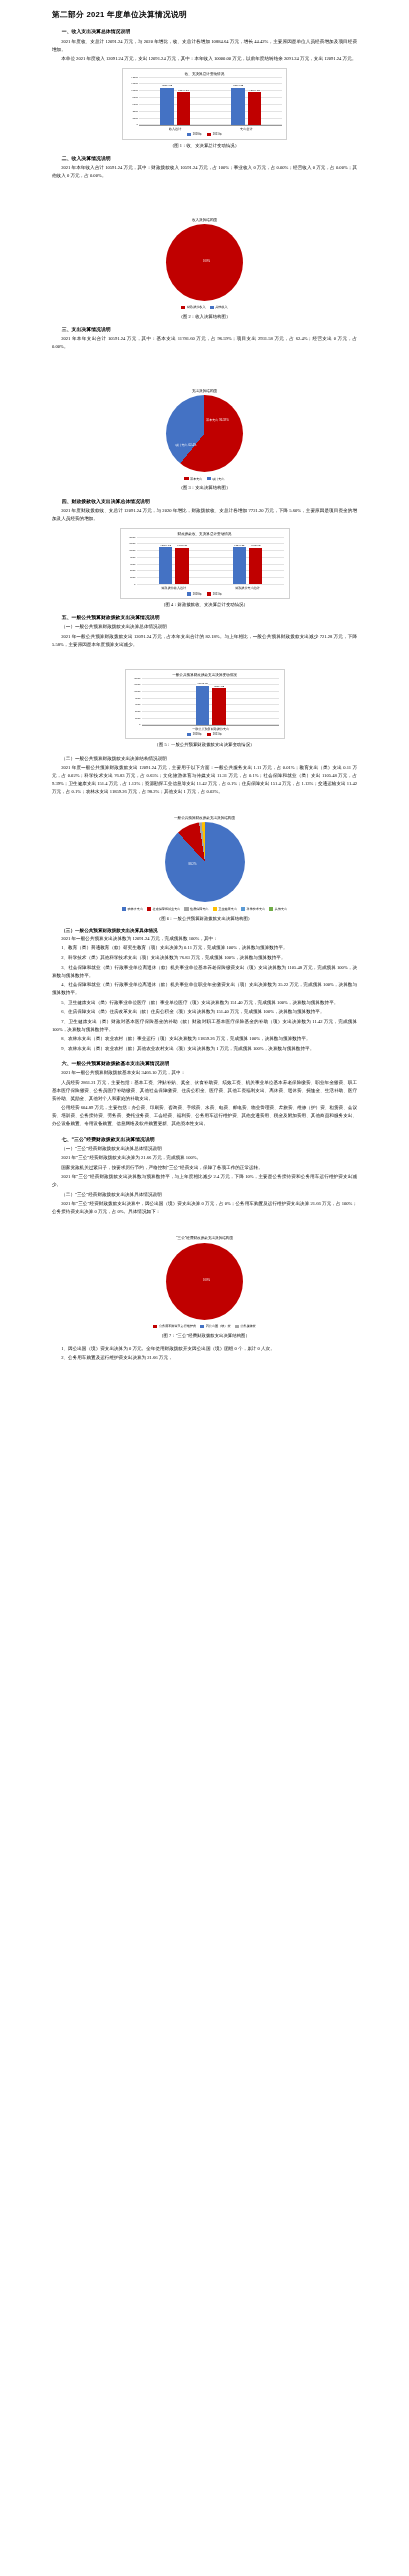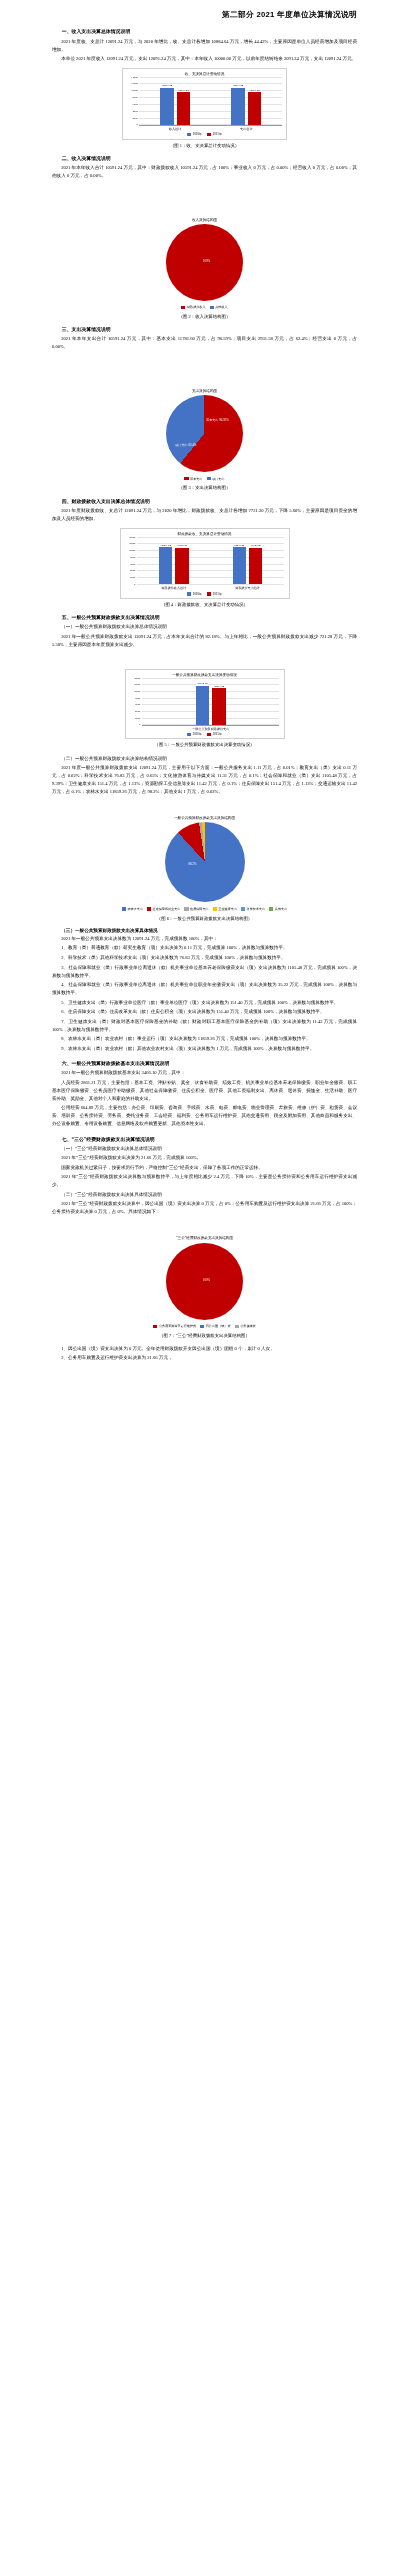--- a/index.html
+++ b/index.html
@@ -18,21 +18,20 @@
     width: 409px;
     box-sizing: border-box;
     padding: 7.2px 52px 20.6px 52px;
   }
   h1.doc-title {
     font-size: 7.7px;
     font-weight: bold;
     margin: 3.1px 0 8.2px 0;
     letter-spacing: 0.3px;
     font-family: "Liberation Sans", sans-serif;
-    text-align: right;
   }
   h2.sec {
     font-size: 4.9px;
     font-weight: bold;
     margin: 7.2px 0 3.1px 0;
     text-indent: 2em;
     font-family: "Liberation Sans", sans-serif;
   }
   h3.subsec {
     font-size: 4.6px;

